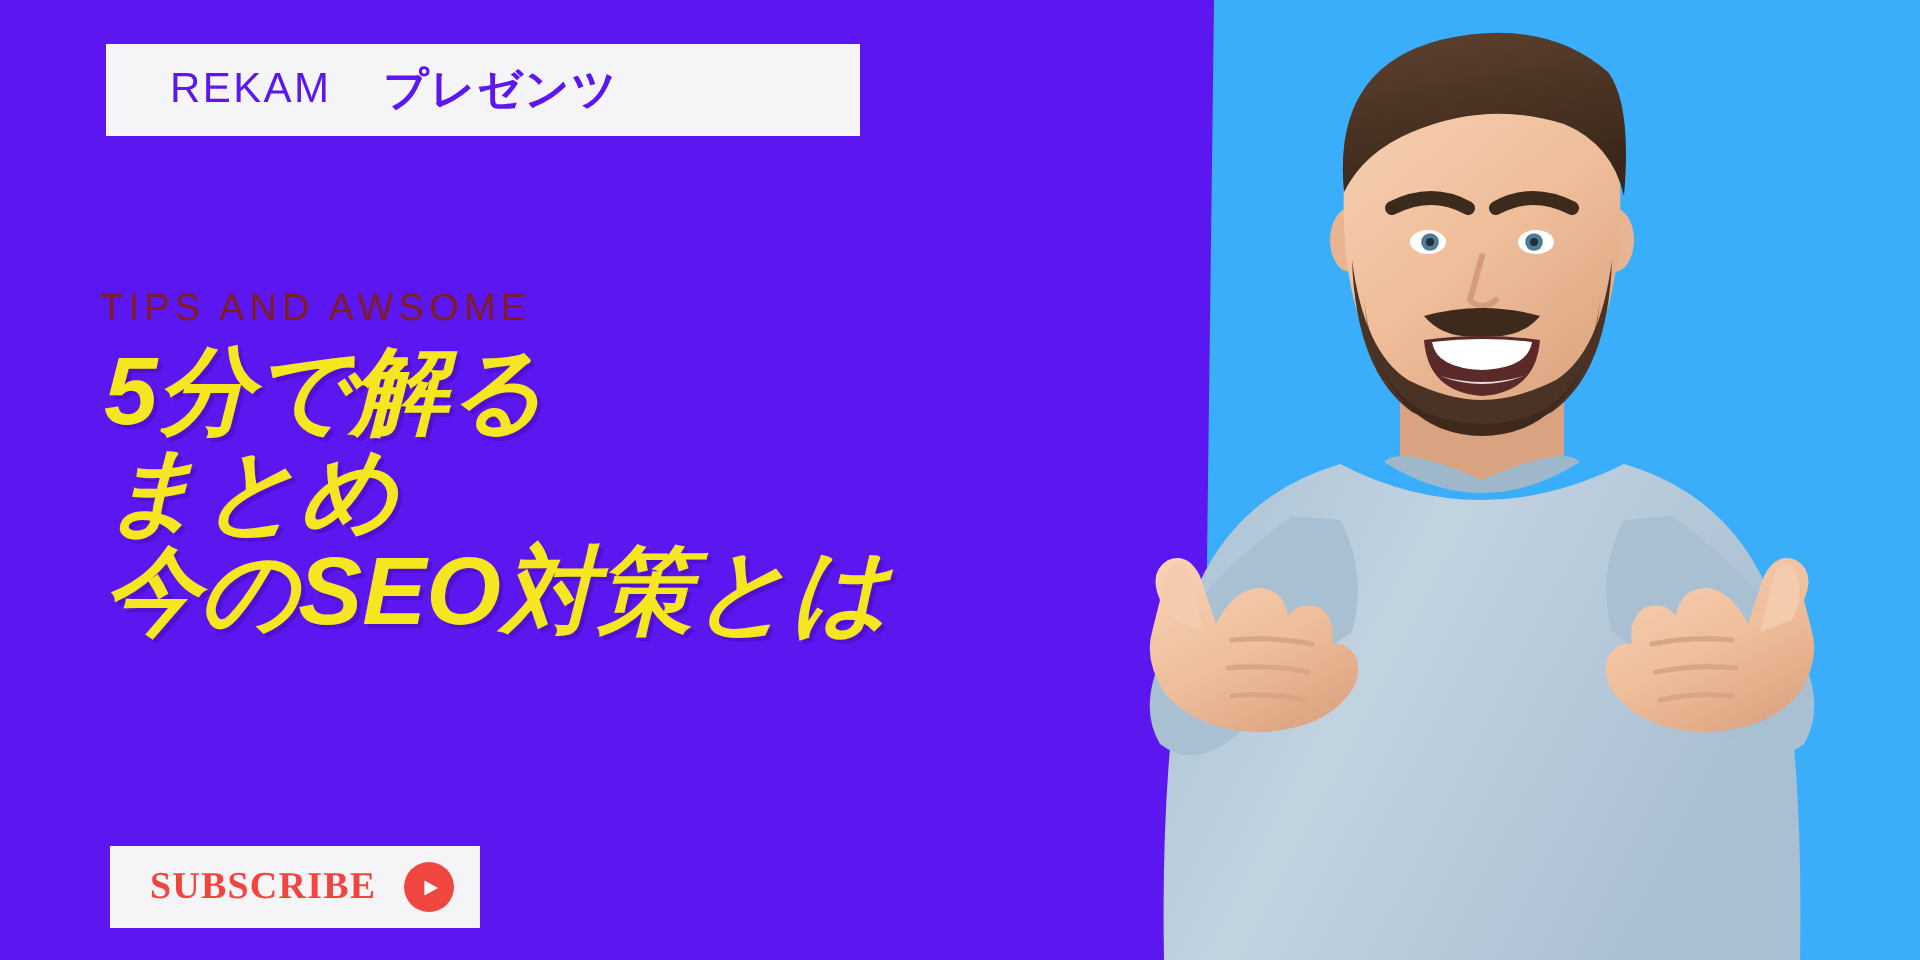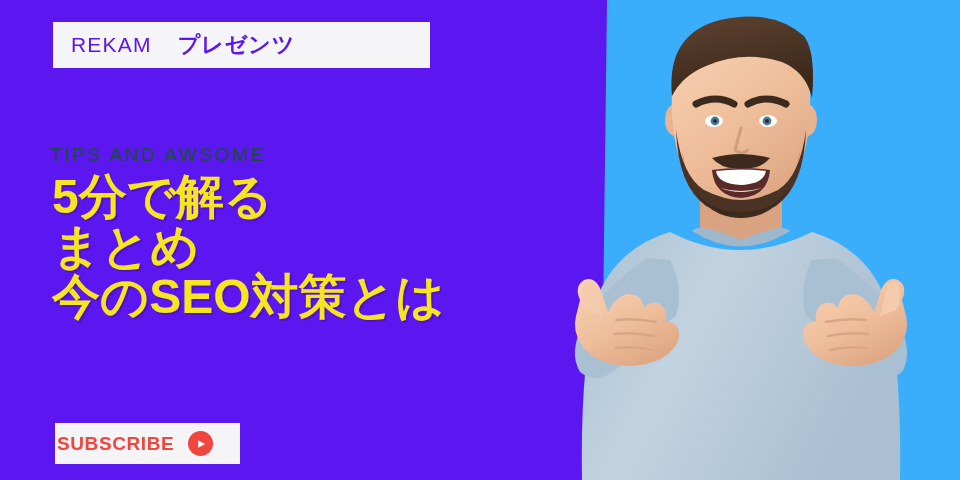--- a/index.html
+++ b/index.html
@@ -42,21 +42,21 @@
   
   .banner {
     position: absolute;
     left: 53px;
     top: 22px;
     width: 377px;
     height: 46px;
     background: #F5F4F7;
     display: flex;
     align-items: center;
-    padding-left: 18px;
+    padding-left: 32px;
     box-sizing: border-box;
   }
   .banner-brand {
     color: #5C16F0;
     font-size: 21px;
     letter-spacing: 1.2px;
     font-weight: 400;
   }
   .banner-jp {
     color: #5C16F0;
@@ -64,33 +64,34 @@
     font-weight: 700;
     margin-left: 26px;
     letter-spacing: 1px;
   }
 
   
   .eyebrow {
     position: absolute;
     left: 50px;
     top: 144px;
-    color: #14532d;
+    color: #7f1d1d;
     font-size: 19px;
     letter-spacing: 2.6px;
     font-weight: 400;
     white-space: nowrap;
   }
 
   
   .headline {
     position: absolute;
     left: 52px;
     top: 172px;
     width: 520px;
+    font-style: italic;
   }
   .headline-line {
     color: #F5E620;
     font-size: 48px;
     font-weight: 700;
     line-height: 50px;
     letter-spacing: 0px;
     white-space: nowrap;
     text-shadow: 2px 2px 0 rgba(40,0,120,0.25);
   }
@@ -98,22 +99,23 @@
   
   .subscribe {
     position: absolute;
     left: 55px;
     top: 423px;
     width: 185px;
     height: 41px;
     background: #F5F4F7;
     display: flex;
     align-items: center;
-    padding-left: 2px;
+    padding-left: 20px;
     box-sizing: border-box;
+    font-family: Liberation Serif, serif;
   }
   .subscribe-label {
     color: #F0463F;
     font-size: 19px;
     font-weight: 700;
     letter-spacing: 0.6px;
   }
   .play-badge {
     margin-left: 14px;
     width: 25px;

